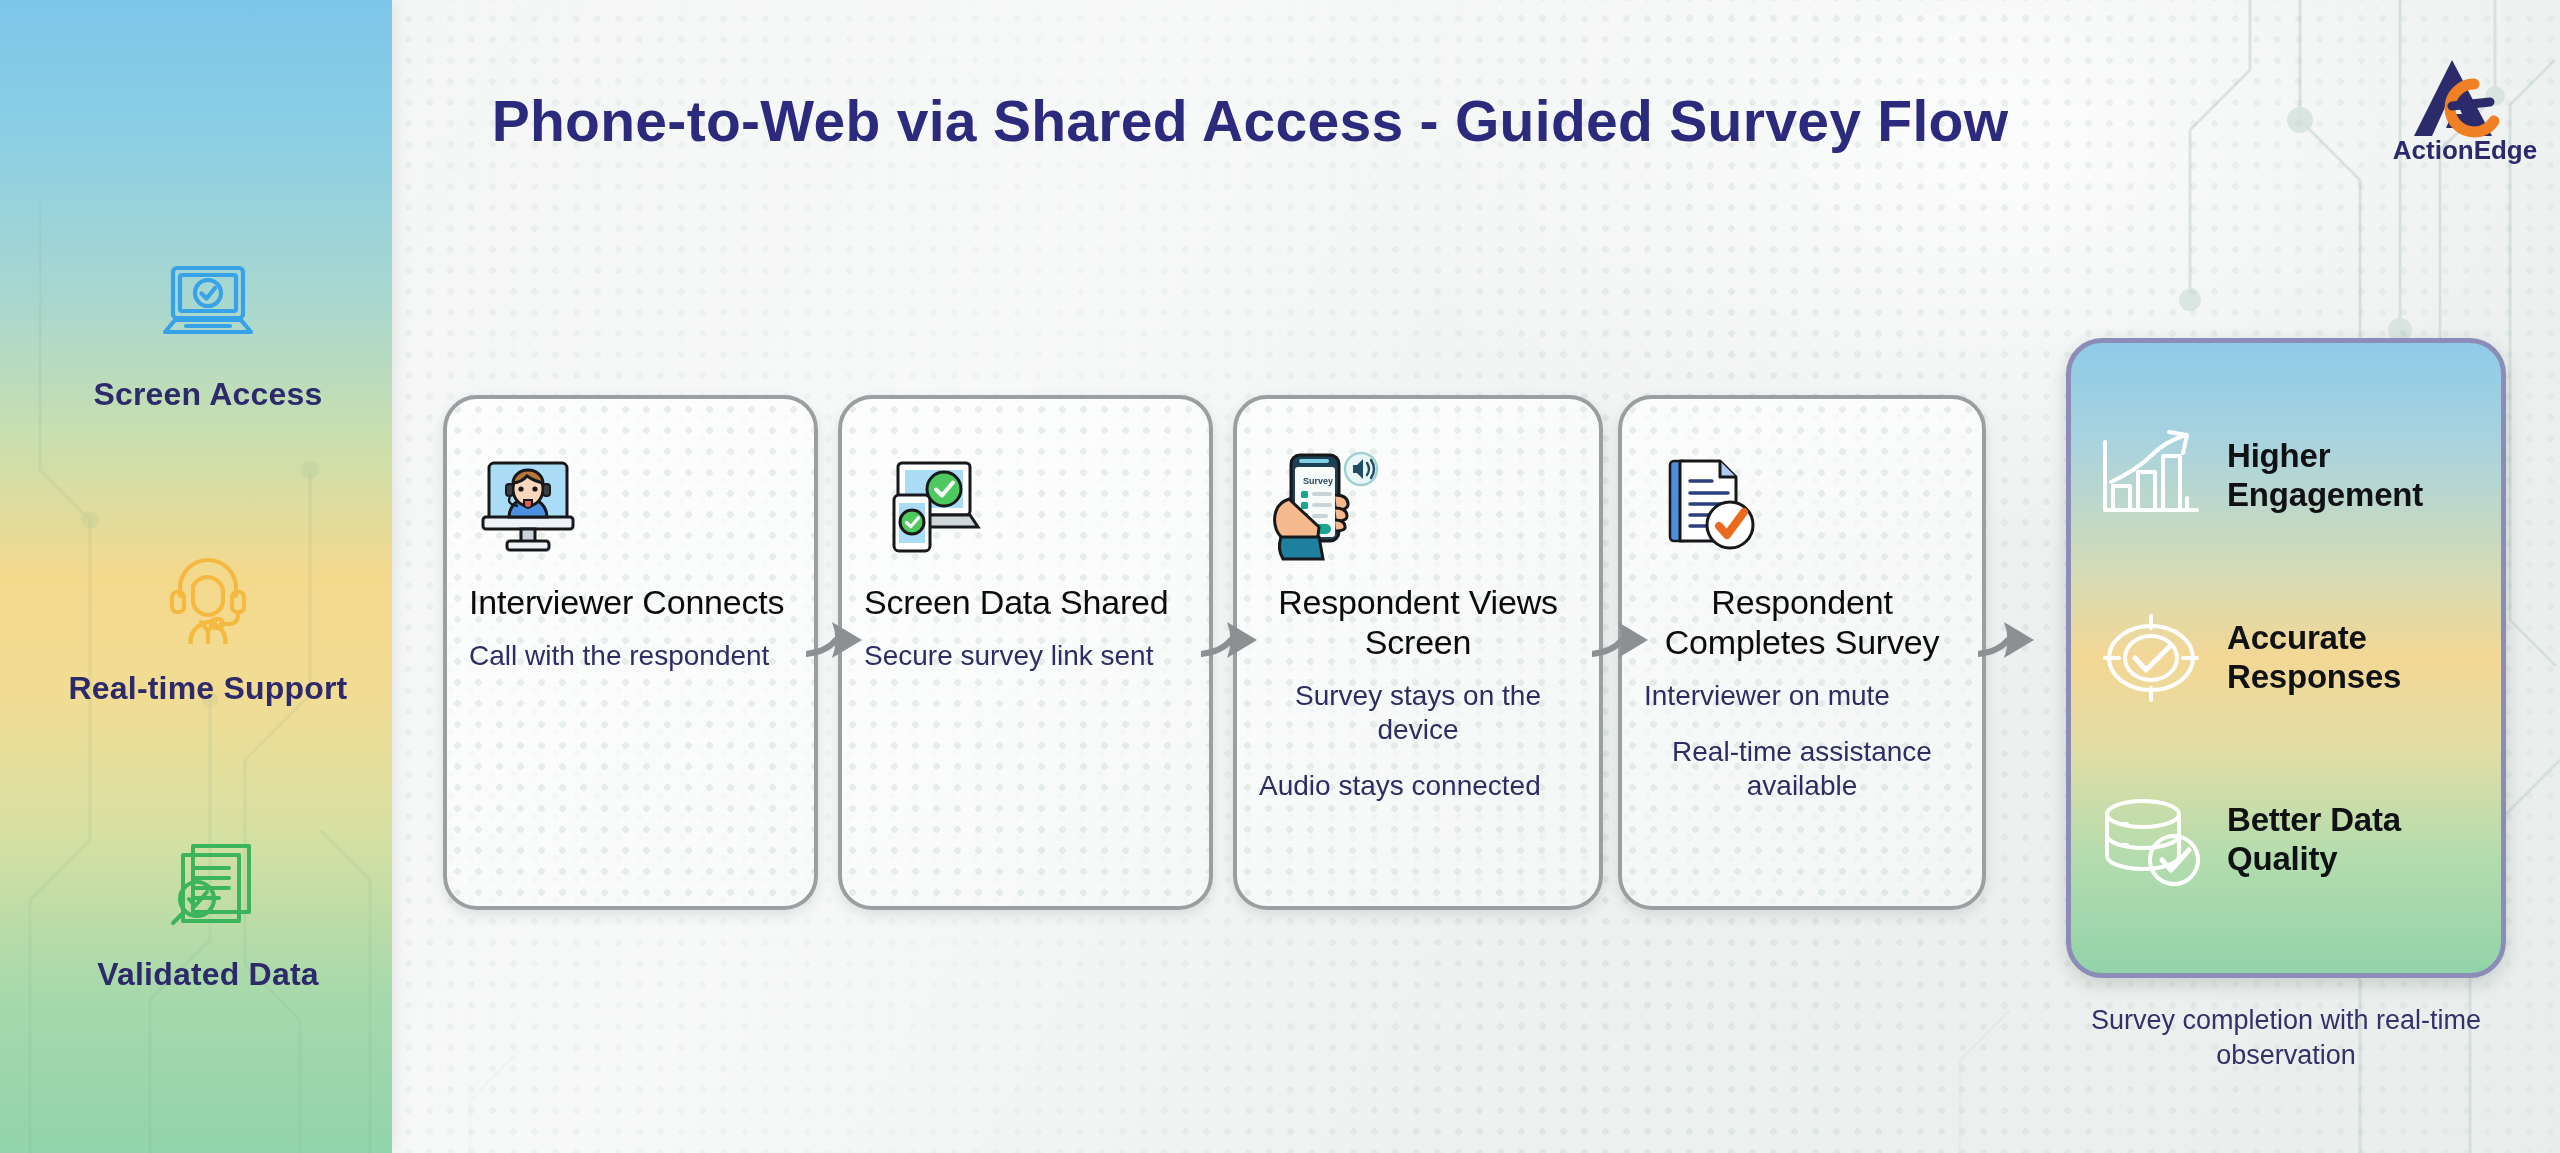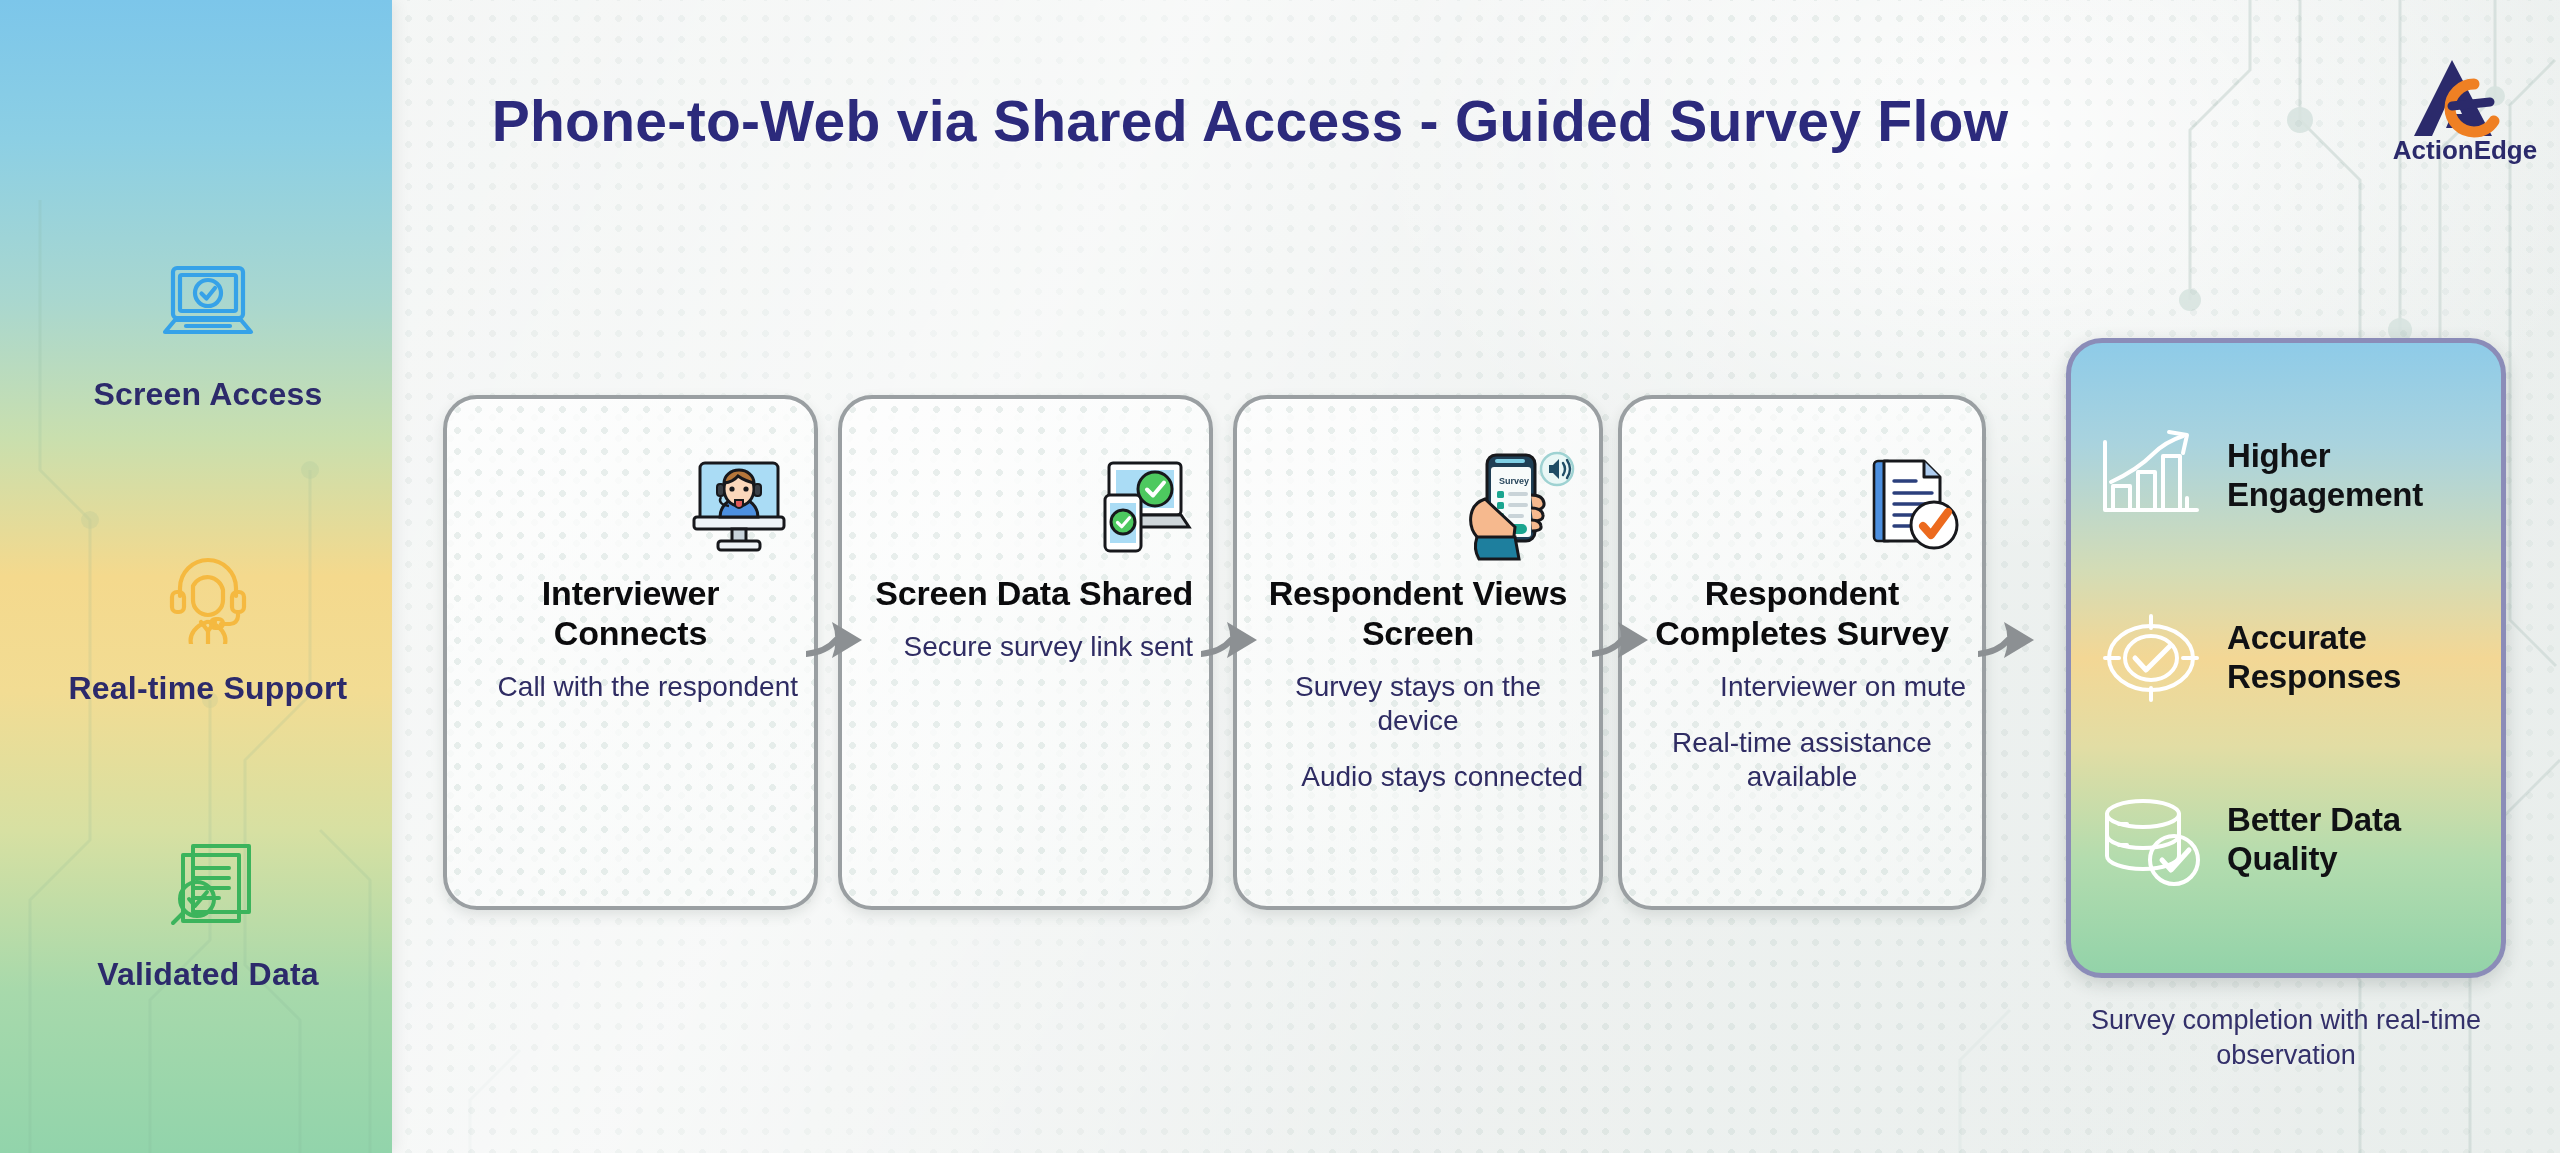--- a/index.html
+++ b/index.html
@@ -87,32 +87,32 @@
 
   
   .card{
     position:absolute; top:395px; height:515px;
     border:4px solid #9a9fa2;
     border-radius:34px;
     background:
       radial-gradient(circle, rgba(150,180,170,.20) 3.2px, transparent 3.4px) 0 0/21px 21px,
       linear-gradient(150deg, rgba(255,255,255,.74), rgba(250,252,251,.5));
     box-shadow:0 5px 13px rgba(40,55,50,.12), inset 0 1px 0 rgba(255,255,255,.8);
-    display:flex; flex-direction:column; align-items:flex-end;
-    padding:52px 16px 18px;
+    display:flex; flex-direction:column; align-items:flex-start;
+    padding:52px 22px 18px;
   }
   #card0{ left:443px; width:375px; }
   #card1{ left:838px; width:375px; }
   #card2{ left:1233px; width:370px; }
   #card3{ left:1618px; width:368px; }
 
   .card .c-icon{ height:110px; display:flex; align-items:center; justify-content:center; }
   .card .c-title{
-    margin-top:13px;
-    font-size:34px; font-weight:bold; color:#0b0b0d;
+    margin-top:22px;
+    font-size:34px; font-weight:normal; color:#0b0b0d;
     text-align:center; line-height:1.17; letter-spacing:-.2px;
   }
   .card .c-sub{
     margin-top:16px;
     font-size:28px; color:#2f2c63; text-align:center; line-height:1.22;
   }
   .card .c-sub + .c-sub{ margin-top:22px; }
 
   
   .arrow{ position:absolute; width:76px; height:54px; }

